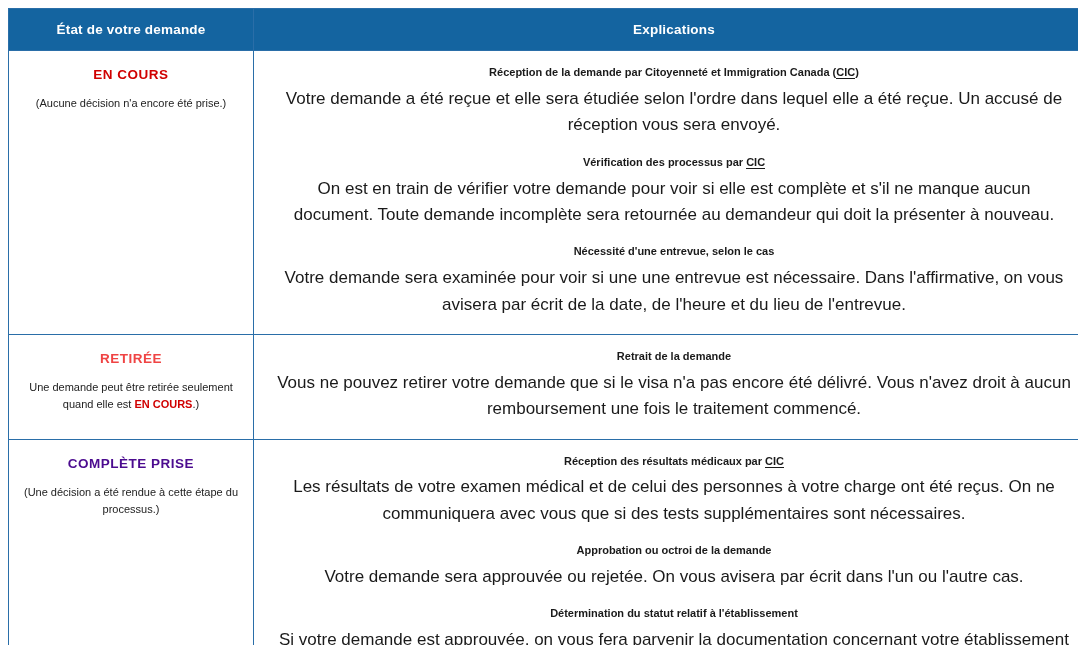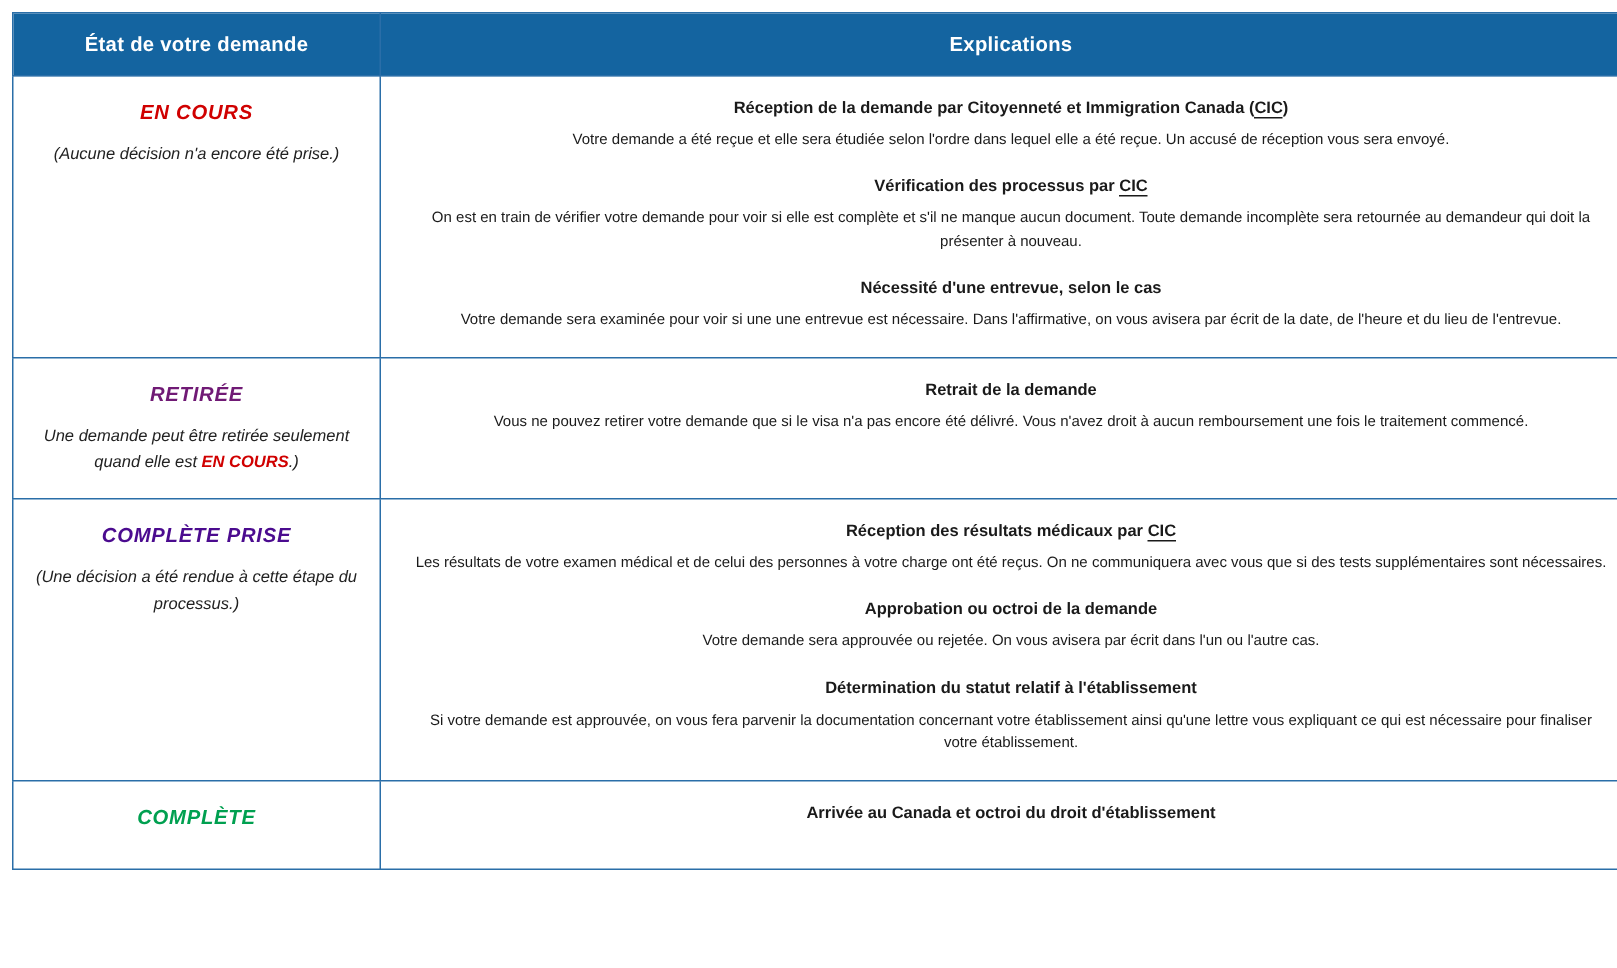--- a/index.html
+++ b/index.html
@@ -39,21 +39,20 @@
     padding: 13px 6px;
     letter-spacing: 0.2px;
   }
   th.col-state { width: 232px; }
   th.col-expl  { width: 828px; }
 
   td.state-cell {
     text-align: center;
     padding: 16px 14px 14px 14px;
     background: #ffffff;
-    font-style: italic;
   }
   td.expl-cell {
     padding: 14px 22px 14px 22px;
     background: #ffffff;
   }
   .state-label {
     font-weight: bold;
     font-size: 13.5px;
     letter-spacing: 0.5px;
     margin-bottom: 13px;
@@ -75,30 +74,30 @@
     margin-bottom: 2px;
   }
   .block-title {
     font-weight: bold;
     font-size: 11px;
     text-align: center;
     margin-bottom: 5px;
     line-height: 1.45;
   }
   .block-body {
-    font-size: 10px;
+    font-size: 17px;
     line-height: 1.55;
     text-align: center;
   }
   .u-underline {
     border-bottom: 1px solid #1a1a1a;
   }
   
   .c-encours  { color: #d00000; }
-  .c-retiree  { color: #701a75; }
+  .c-retiree  { color: #ef4444; }
   .c-decision { color: #4b0b8f; }
   .c-complete { color: #00a050; }
 </style>
 </head>
 <body>
 
 <div class="page">
   <table class="status-table">
     <thead>
       <tr>

